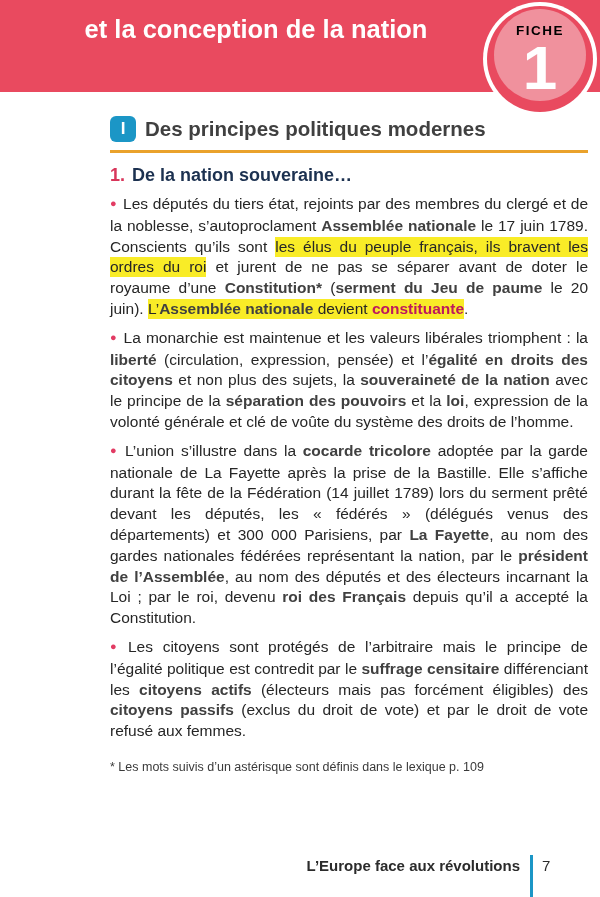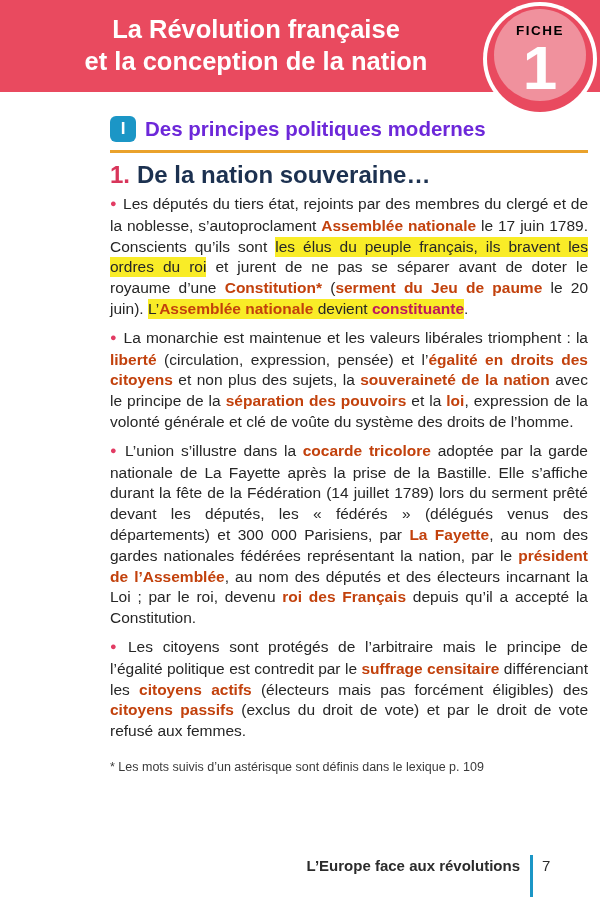--- a/index.html
+++ b/index.html
@@ -23,45 +23,44 @@
   .badge-number{position:absolute;top:24px;left:0;width:100%;text-align:center;color:#fff;font-weight:bold;font-size:62px;line-height:76px;}
 
   
   .content{position:absolute;top:116px;left:110px;width:478px;}
 
   .section-heading{display:flex;align-items:center;gap:9px;border-bottom:3px solid #eaa22b;padding-bottom:8px;}
   .roman-box{
     width:26px;height:26px;background:#1b96c6;border-radius:6px;flex:0 0 26px;
     color:#fff;font-weight:bold;font-size:17px;display:flex;align-items:center;justify-content:center;
   }
-  .section-title{color:#6d28d9;font-weight:bold;font-size:20.5px;}
+  .section-title{color:#404040;font-weight:bold;font-size:20.5px;}
 
-  .h2{margin-top:11px;font-size:24px;font-weight:bold;line-height:22px;}
+  .h2{margin-top:11px;font-size:18px;font-weight:bold;line-height:22px;}
   .h2-num{color:#d8355a;margin-right:7px;}
   .h2-text{color:#1c3150;}
 
   .body-p{margin:8px 0 0;font-size:15.5px;line-height:20.8px;text-align:justify;color:#262626;}
   .bullet{color:#e23b63;font-size:11px;margin-right:6px;position:relative;top:-2px;}
-  .kw{color:#c2410c;font-weight:bold;}
+  .kw{color:#404040;font-weight:bold;}
   .kwg{color:#be185d;font-weight:bold;}
   .hl{background:#f9ec27;padding:1px 0 2px;-webkit-box-decoration-break:clone;box-decoration-break:clone;}
 
   .footnote{margin-top:18px;font-size:12.5px;color:#3a3a3a;}
 
   
   .footer-chapter{position:absolute;bottom:23px;right:80px;font-weight:bold;font-size:15px;color:#2b2b2b;}
   .footer-bar{position:absolute;bottom:0;left:530px;width:3px;height:42px;background:#1b96c6;}
   .footer-page{position:absolute;bottom:23px;left:542px;font-size:15px;color:#2b2b2b;}
 </style>
 </head>
 <body>
 
 <div class="banner">
   <div class="banner-title">
-    <div>La Révolution française</div>
     <div>et la conception de la nation</div>
   </div>
 </div>
 
 <div class="fiche-badge">
   <div class="badge-core">
     <div class="badge-cap"></div>
     <div class="badge-label">FICHE</div>
     <div class="badge-number">1</div>
   </div>

